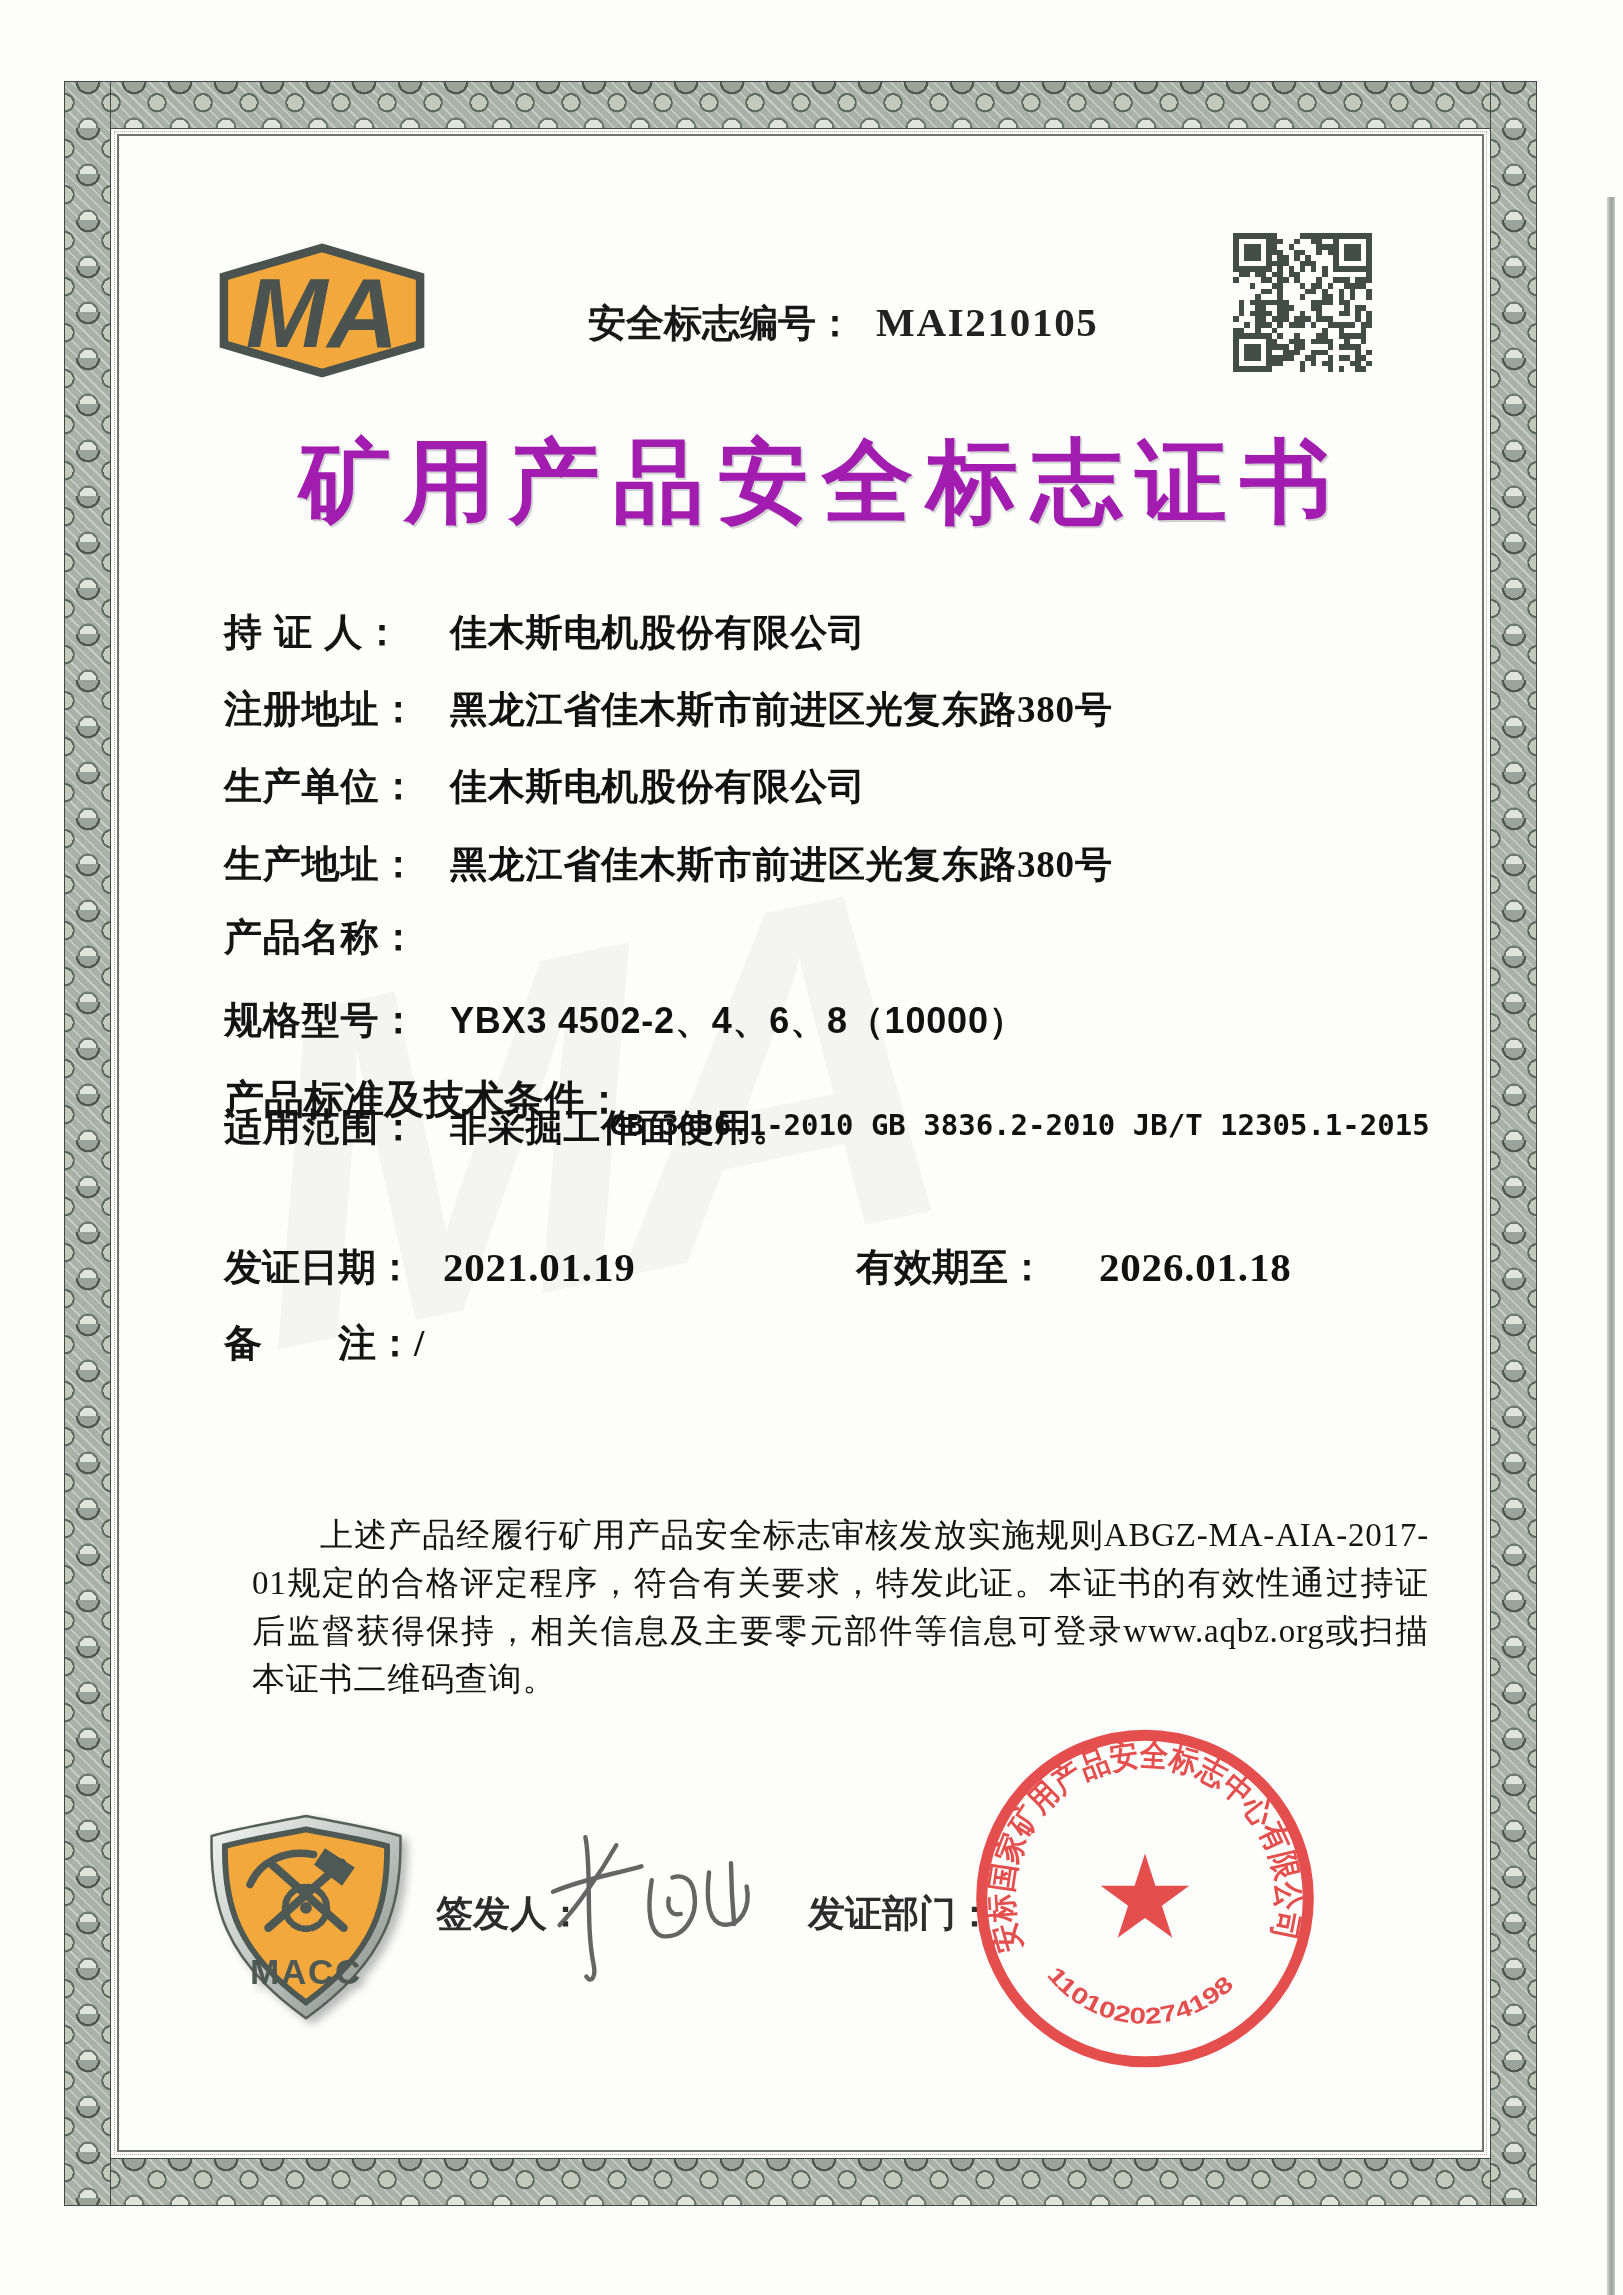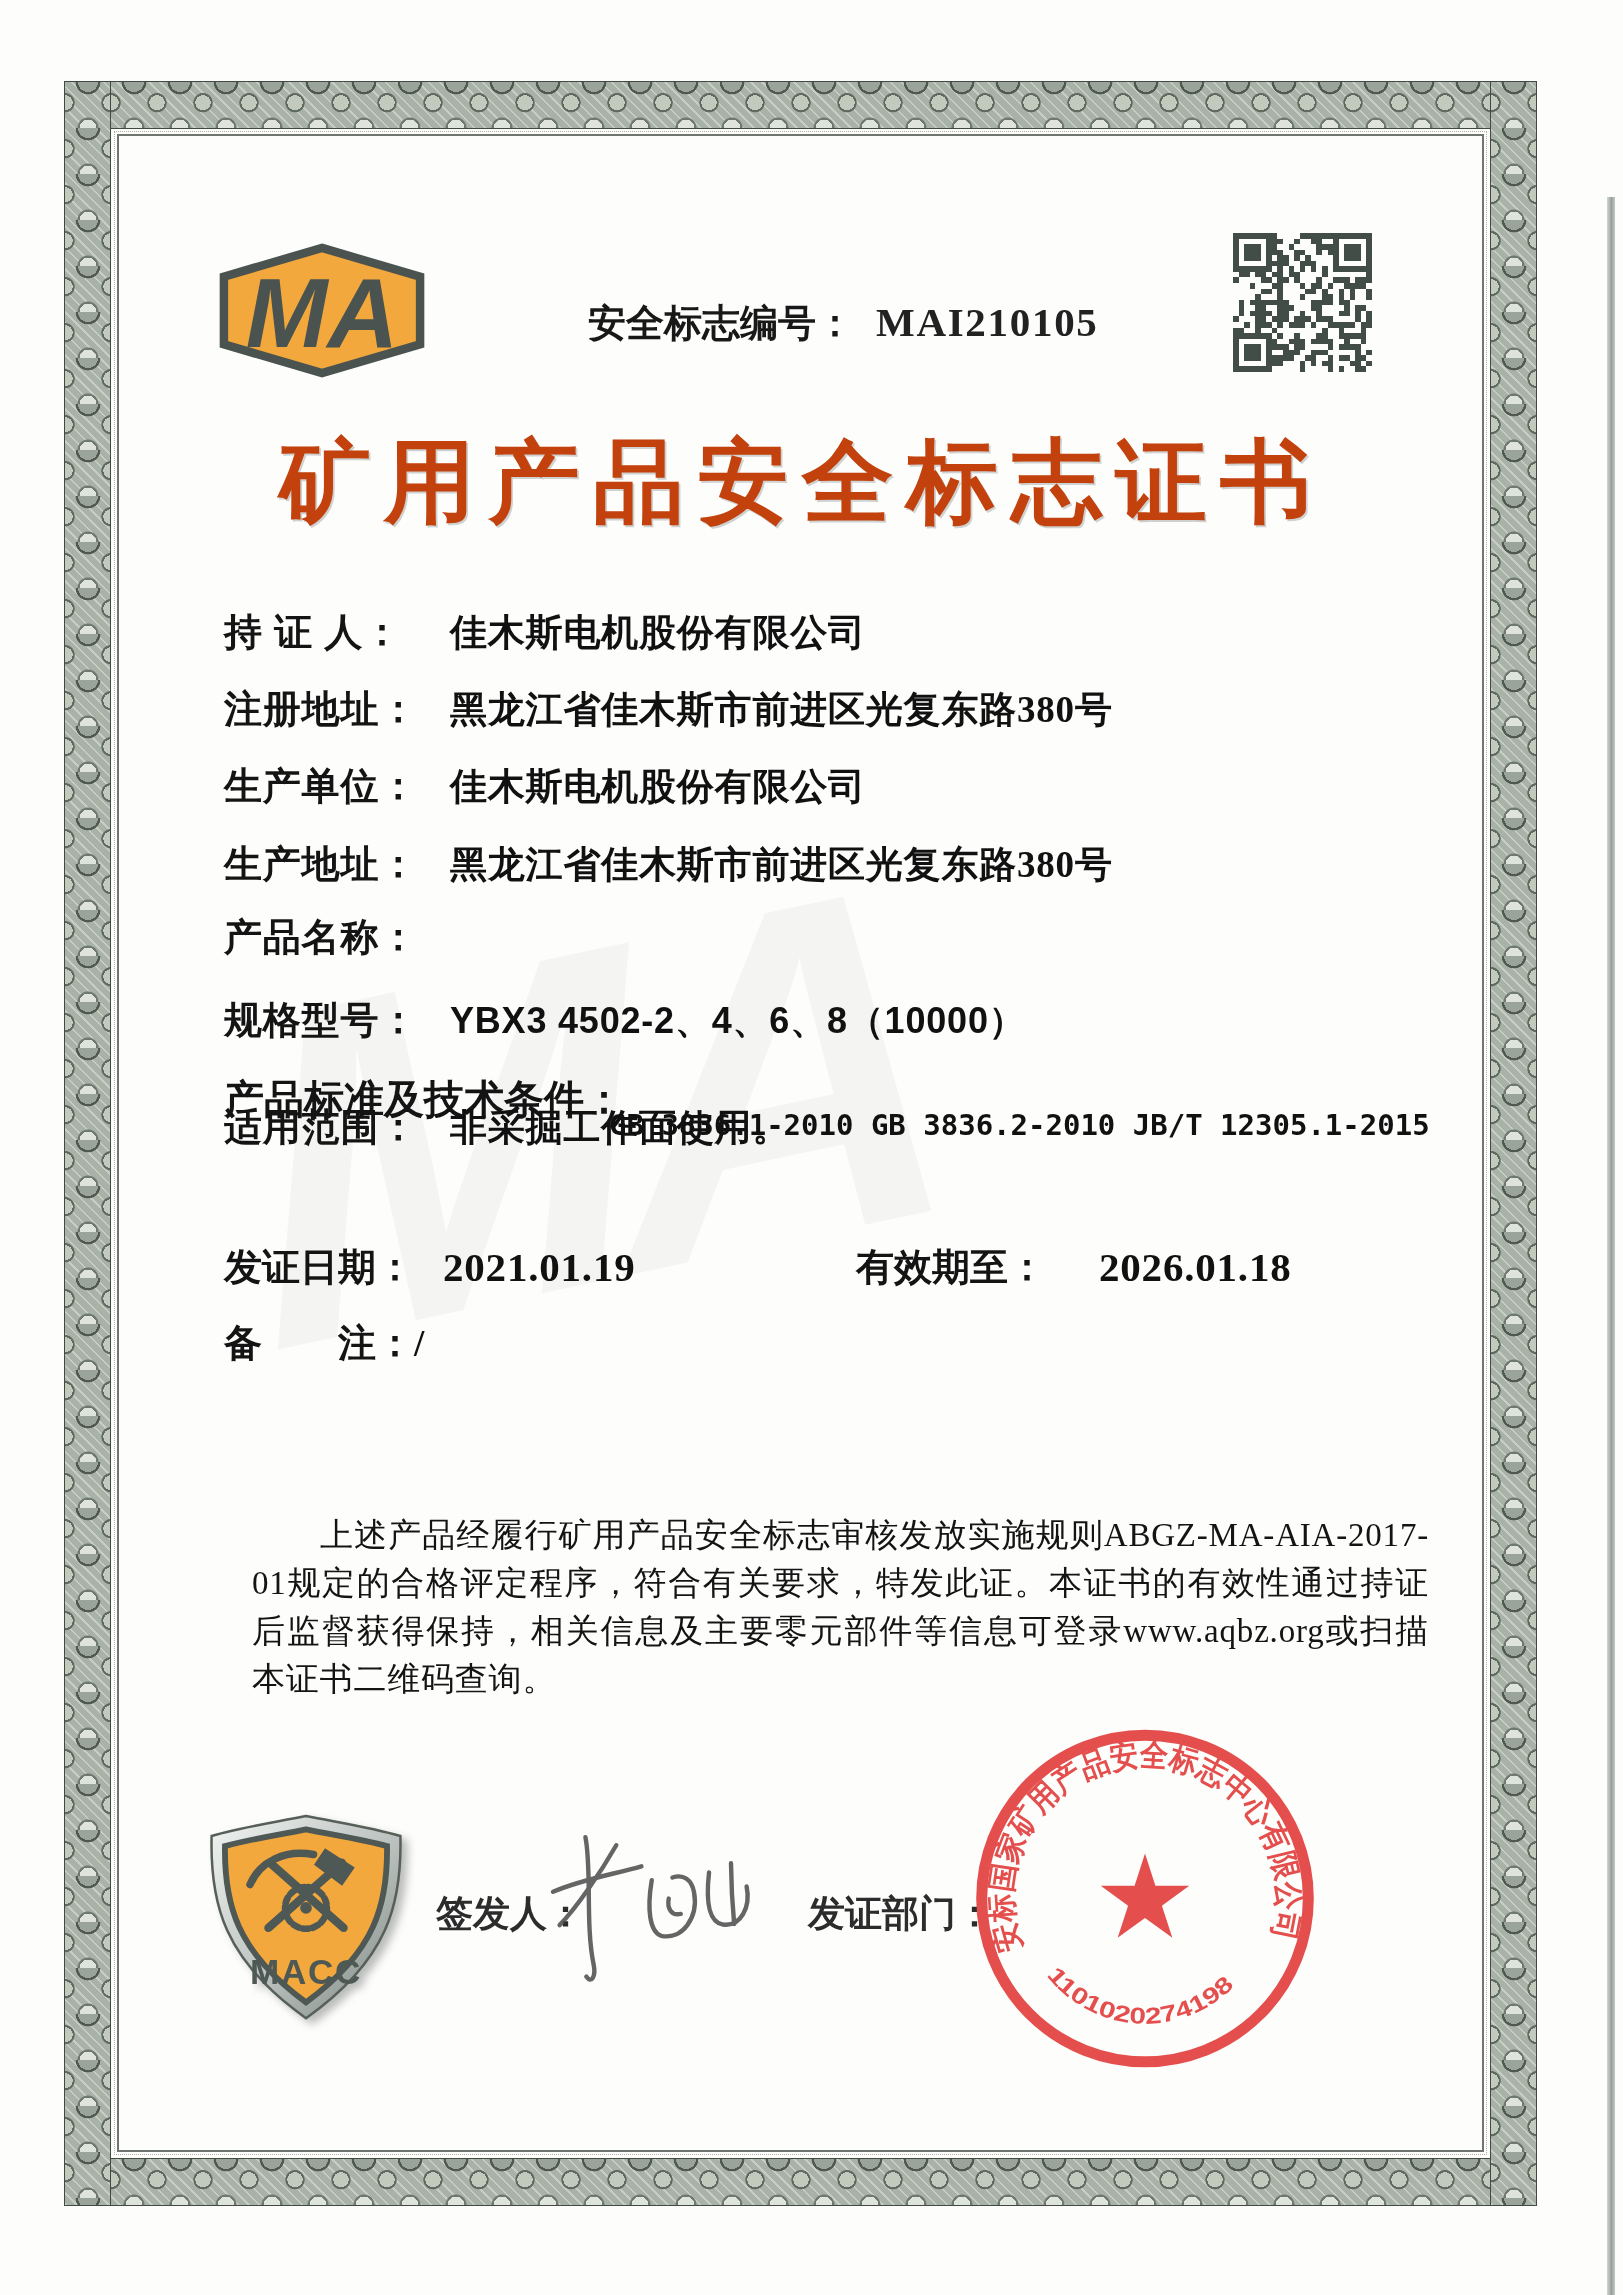--- a/index.html
+++ b/index.html
@@ -28,21 +28,21 @@
   .ma-badge{position:absolute;left:211px;top:242px;width:222px;height:137px;}
   .mark-no{position:absolute;left:588px;top:298px;white-space:nowrap;}
   .mark-no .lbl{font-family:Liberation Mono, monospace;font-weight:bold;font-size:38px;color:#181818;}
   .mark-no .val{font-family:"Liberation Serif",serif;font-weight:600;font-size:41px;color:#222;margin-left:22px;letter-spacing:1.7px;}
   .qr{position:absolute;left:1233px;top:233px;width:139px;height:139px;display:grid;
       grid-template-columns:repeat(25,1fr);grid-template-rows:repeat(25,1fr);}
   .qr i{display:block;}
   .qr i.on{background:#424d48;}
   .title{position:absolute;left:118px;top:428px;width:1368px;text-align:center;
     font-family:"Liberation Serif",serif;font-weight:bold;font-size:91px;line-height:110px;
-    letter-spacing:13.5px;color:#c2410c;text-shadow:1.7px 1.7px 0 rgba(73,82,78,.25);}
+    letter-spacing:13.5px;color:#a21caf;text-shadow:1.7px 1.7px 0 rgba(73,82,78,.25);padding-left:20px;}
   
   .field-row{position:absolute;left:224px;width:1218px;height:49px;white-space:nowrap;}
   .flabel{font-family:"Liberation Sans",sans-serif;font-weight:bold;font-size:38px;line-height:49px;
     color:#141414;letter-spacing:0.8px;}
   .fvalue{position:absolute;left:226px;top:0;font-family:"Liberation Serif",serif;font-weight:700;
     font-size:37px;line-height:49px;color:#111;letter-spacing:0.8px;}
   .field-row.model .fvalue{font-family:"Liberation Sans",sans-serif;font-size:36px;}
   .field-row.std .flabel{font-size:40px;letter-spacing:0;}
   .field-row.std .fvalue{left:385px;font-family:"DejaVu Sans Mono",monospace;font-weight:bold;
     font-size:29px;letter-spacing:0;margin-top:26px;}

